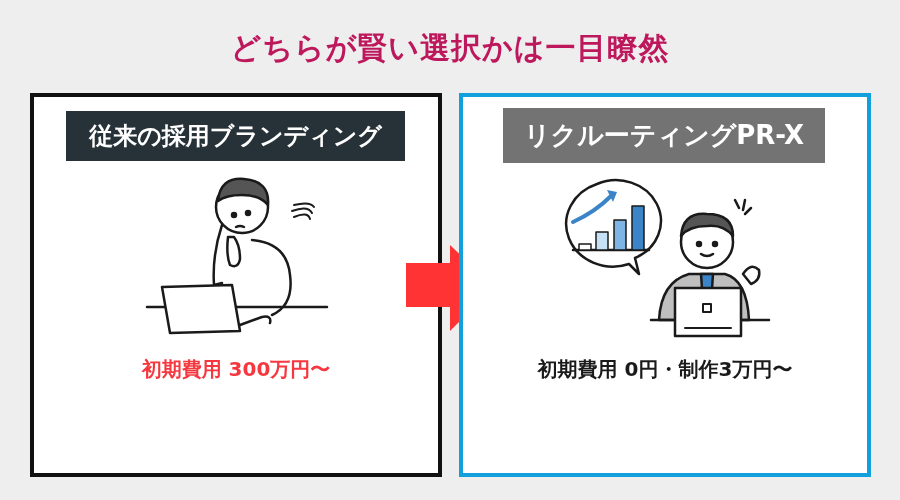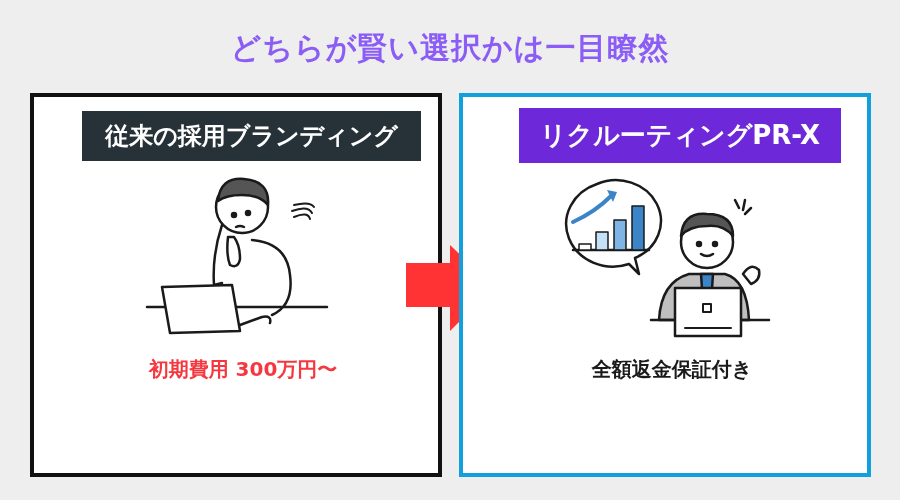--- a/index.html
+++ b/index.html
@@ -1,30 +1,30 @@
 <!DOCTYPE html>
 <html><head>
 <meta charset="utf-8">
 <style>
   html, body { margin:0; padding:0; }
   body { width:900px; height:500px; background:#eeeeee; position:relative; overflow:hidden;
          font-family:"DejaVu Sans", "Liberation Sans", sans-serif; }
   .title { position:absolute; left:0; top:28px; width:900px; text-align:center;
-           font-size:30px; font-weight:bold; color:#8b5cf6; letter-spacing:1px; }
+           font-size:30px; font-weight:bold; color:#be185d; letter-spacing:1px; }
   .panel { position:absolute; top:93px; height:384px; background:#fff; box-sizing:border-box; }
   .panel.left { left:30px; width:412px; border:4px solid #111; }
   .panel.right { left:459px; width:412px; border:4px solid #12a0dc; }
   .label { position:absolute; color:#fff; font-weight:bold; text-align:center;
-           font-size:24px; line-height:50px; height:50px;margin-left:16px; }
+           font-size:24px; line-height:50px; height:50px; }
   .left .label { left:32px; width:339px; top:14px; background:#263238; }
-  .right .label { left:40px; width:322px; top:11px; height:55px; line-height:55px; background:#6d28d9; font-size:26px; }
+  .right .label { left:40px; width:322px; top:11px; height:55px; line-height:55px; background:#737373; font-size:26px; }
   .illus { position:absolute; }
   .left .illus { left:88px; top:68px; }
   .right .illus { left:76px; top:73px; }
-  .points { position:absolute; left:7px; width:100%; text-align:center; font-weight:bold; font-size:20px; line-height:34px; }
+  .points { position:absolute; left:0; width:100%; text-align:center; font-weight:bold; font-size:20px; line-height:34px; }
   .left .points { top:255px; color:#f5383f; }
   .right .points { top:255px; color:#1a1a1a; }
   .arrow { position:absolute; left:406px; top:245px; }
 </style>
 </head>
 <body>
 
 <div class="title">どちらが賢い選択かは一目瞭然</div>
 
 <div class="panel left">
@@ -83,15 +83,15 @@
           <line x1="206" y1="30" x2="204" y2="40"></line>
           <line x1="212" y1="38" x2="206" y2="44"></line>
         </g>
       <line x1="112" y1="150" x2="230" y2="150"></line>
       <rect x="136" y="118" width="66" height="48" fill="#fff"></rect>
       <rect x="164" y="134" width="8" height="8" fill="#fff" stroke-width="2"></rect>
       <line x1="146" y1="158" x2="192" y2="158" stroke-width="2"></line>
     </g>
   </svg>
   <div class="points">
-    <div>全額返金保証付き</div>
+    <div>初期費用 0円・制作3万円〜</div>
   </div>
 </div>
 
 </body></html>

